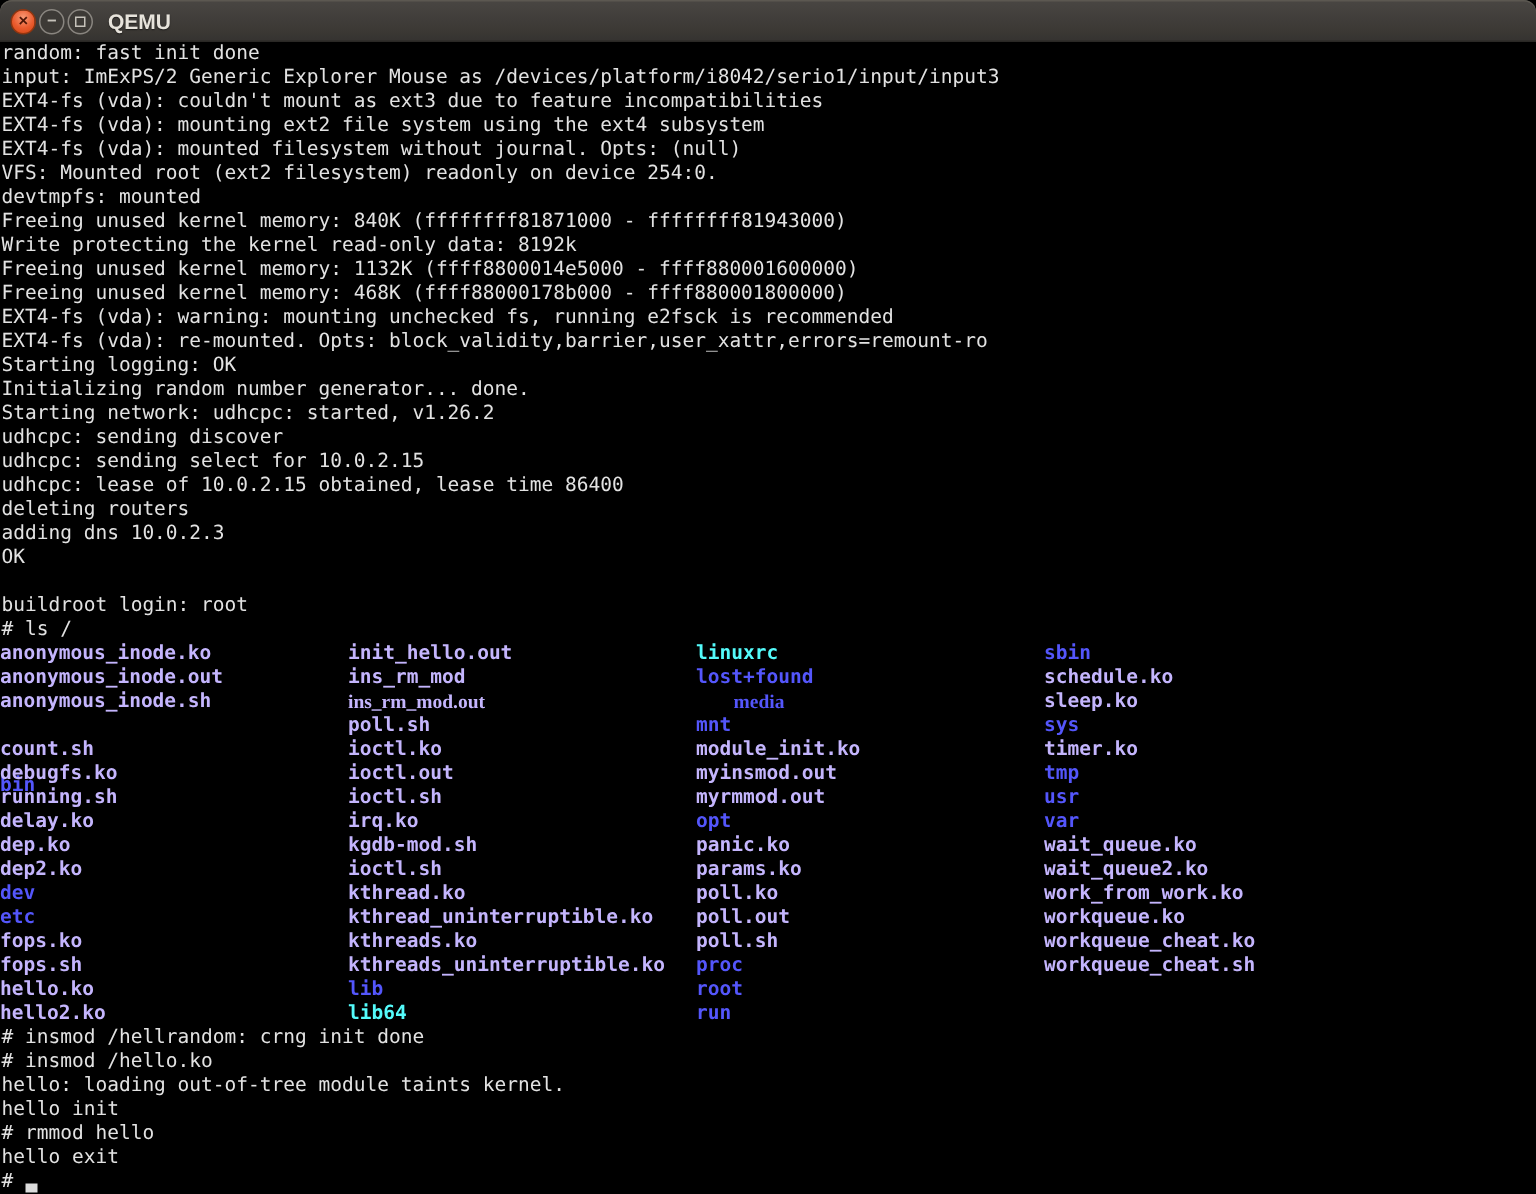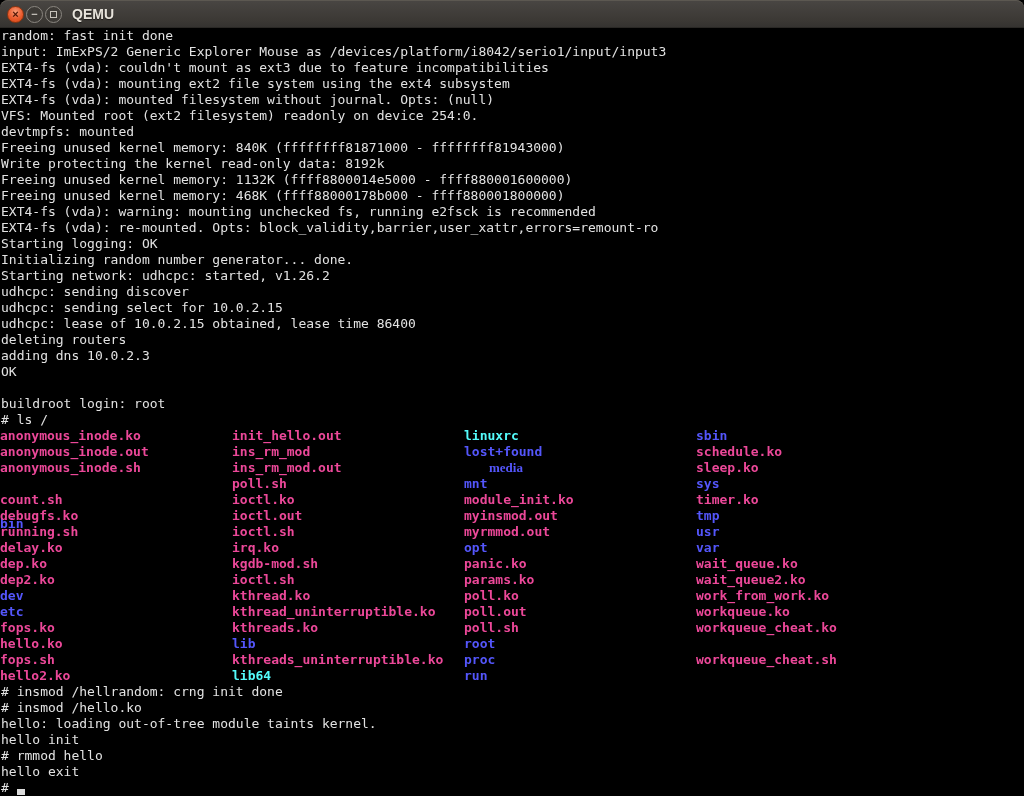--- a/index.html
+++ b/index.html
@@ -36,21 +36,21 @@
   
   .term{
     position:absolute;top:28px;left:0;width:1024px;height:768px;background:#000;
     font-family:"DejaVu Sans Mono",monospace;font-size:13px;
   }
   .line{
     position:relative;height:16px;line-height:16px;white-space:pre;
     color:#e2e2e2;padding-left:1px;
   }
   .cell{position:absolute;top:0;white-space:pre;}
-  .g{color:#ec4899;font-weight:bold;}
+  .g{color:#c4b5fd;font-weight:bold;}
   .b{color:#5456fb;font-weight:bold;}
   .c{color:#54fbfb;font-weight:bold;}
   .cursor{position:absolute;left:17px;bottom:1px;width:8px;height:6px;background:#dcdcdc;}
 </style>
 </head>
 <body>
 
 <div id="app">
 
   <div class="titlebar">
@@ -87,33 +87,33 @@
       <div class="line">udhcpc: sending select for 10.0.2.15</div>
       <div class="line">udhcpc: lease of 10.0.2.15 obtained, lease time 86400</div>
       <div class="line">deleting routers</div>
       <div class="line">adding dns 10.0.2.3</div>
       <div class="line">OK</div>
       <div class="line"></div>
       <div class="line">buildroot login: root</div>
       <div class="line"># ls /</div>
       <div class="line"><span class="cell g" style="left: 0px;">anonymous_inode.ko</span><span class="cell g" style="left: 232px;">init_hello.out</span><span class="cell c" style="left: 464px;">linuxrc</span><span class="cell b" style="left: 696px;">sbin</span></div>
       <div class="line"><span class="cell g" style="left: 0px;">anonymous_inode.out</span><span class="cell g" style="left: 232px;">ins_rm_mod</span><span class="cell b" style="left: 464px;">lost+found</span><span class="cell g" style="left: 696px;">schedule.ko</span></div>
-      <div class="line"><span class="cell g" style="left: 0px;">anonymous_inode.sh</span><span class="cell g" style="left: 232px;">ins_rm_mod.out</span><span class="cell b" style="left: 489px; font-family: Liberation Serif, serif;">media</span><span class="cell g" style="left: 696px;">sleep.ko</span></div>
+      <div class="line"><span class="cell g" style="left: 0px;">anonymous_inode.sh</span><span class="cell g" style="left: 232px; font-family: Liberation Serif, serif;">ins_rm_mod.out</span><span class="cell b" style="left: 489px; font-family: Liberation Serif, serif;">media</span><span class="cell g" style="left: 696px;">sleep.ko</span></div>
       <div class="line"><span class="cell b" style="left: 0px; margin-top: 40px;">bin</span><span class="cell g" style="left: 232px;">poll.sh</span><span class="cell b" style="left: 464px;">mnt</span><span class="cell b" style="left: 696px; text-align: center;">sys</span></div>
       <div class="line"><span class="cell g" style="left: 0px;">count.sh</span><span class="cell g" style="left: 232px;">ioctl.ko</span><span class="cell g" style="left: 464px;">module_init.ko</span><span class="cell g" style="left: 696px;">timer.ko</span></div>
       <div class="line"><span class="cell g" style="left: 0px;">debugfs.ko</span><span class="cell g" style="left: 232px;">ioctl.out</span><span class="cell g" style="left: 464px;">myinsmod.out</span><span class="cell b" style="left: 696px;">tmp</span></div>
       <div class="line"><span class="cell g" style="left: 0px;">running.sh</span><span class="cell g" style="left: 232px;">ioctl.sh</span><span class="cell g" style="left: 464px;">myrmmod.out</span><span class="cell b" style="left: 696px;">usr</span></div>
       <div class="line"><span class="cell g" style="left: 0px;">delay.ko</span><span class="cell g" style="left: 232px;">irq.ko</span><span class="cell b" style="left: 464px;">opt</span><span class="cell b" style="left: 696px;">var</span></div>
       <div class="line"><span class="cell g" style="left: 0px;">dep.ko</span><span class="cell g" style="left: 232px;">kgdb-mod.sh</span><span class="cell g" style="left: 464px;">panic.ko</span><span class="cell g" style="left: 696px;">wait_queue.ko</span></div>
       <div class="line"><span class="cell g" style="left: 0px;">dep2.ko</span><span class="cell g" style="left: 232px;">ioctl.sh</span><span class="cell g" style="left: 464px;">params.ko</span><span class="cell g" style="left: 696px;">wait_queue2.ko</span></div>
       <div class="line"><span class="cell b" style="left: 0px;">dev</span><span class="cell g" style="left: 232px;">kthread.ko</span><span class="cell g" style="left: 464px;">poll.ko</span><span class="cell g" style="left: 696px;">work_from_work.ko</span></div>
       <div class="line"><span class="cell b" style="left: 0px;">etc</span><span class="cell g" style="left: 232px;">kthread_uninterruptible.ko</span><span class="cell g" style="left: 464px;">poll.out</span><span class="cell g" style="left: 696px;">workqueue.ko</span></div>
       <div class="line"><span class="cell g" style="left: 0px;">fops.ko</span><span class="cell g" style="left: 232px;">kthreads.ko</span><span class="cell g" style="left: 464px;">poll.sh</span><span class="cell g" style="left: 696px;">workqueue_cheat.ko</span></div>
+      <div class="line"><span class="cell g" style="left: 0px;">fops.sh</span><span class="cell g" style="left: 232px;">kthreads_uninterruptible.ko</span><span class="cell b" style="left: 464px;">proc</span><span class="cell g" style="left: 696px;">workqueue_cheat.sh</span></div>
       <div class="line"><span class="cell g" style="left: 0px;">hello.ko</span><span class="cell b" style="left: 232px;">lib</span><span class="cell b" style="left: 464px;">root</span></div>
-      <div class="line"><span class="cell g" style="left: 0px;">fops.sh</span><span class="cell g" style="left: 232px;">kthreads_uninterruptible.ko</span><span class="cell b" style="left: 464px;">proc</span><span class="cell g" style="left: 696px;">workqueue_cheat.sh</span></div>
       <div class="line"><span class="cell g" style="left: 0px;">hello2.ko</span><span class="cell c" style="left: 232px;">lib64</span><span class="cell b" style="left: 464px;">run</span></div>
       <div class="line"># insmod /hellrandom: crng init done</div>
       <div class="line"># insmod /hello.ko</div>
       <div class="line">hello: loading out-of-tree module taints kernel.</div>
       <div class="line">hello init</div>
       <div class="line"># rmmod hello</div>
       <div class="line">hello exit</div>
       <div class="line"># <span class="cursor"></span></div>
     </div>
 

